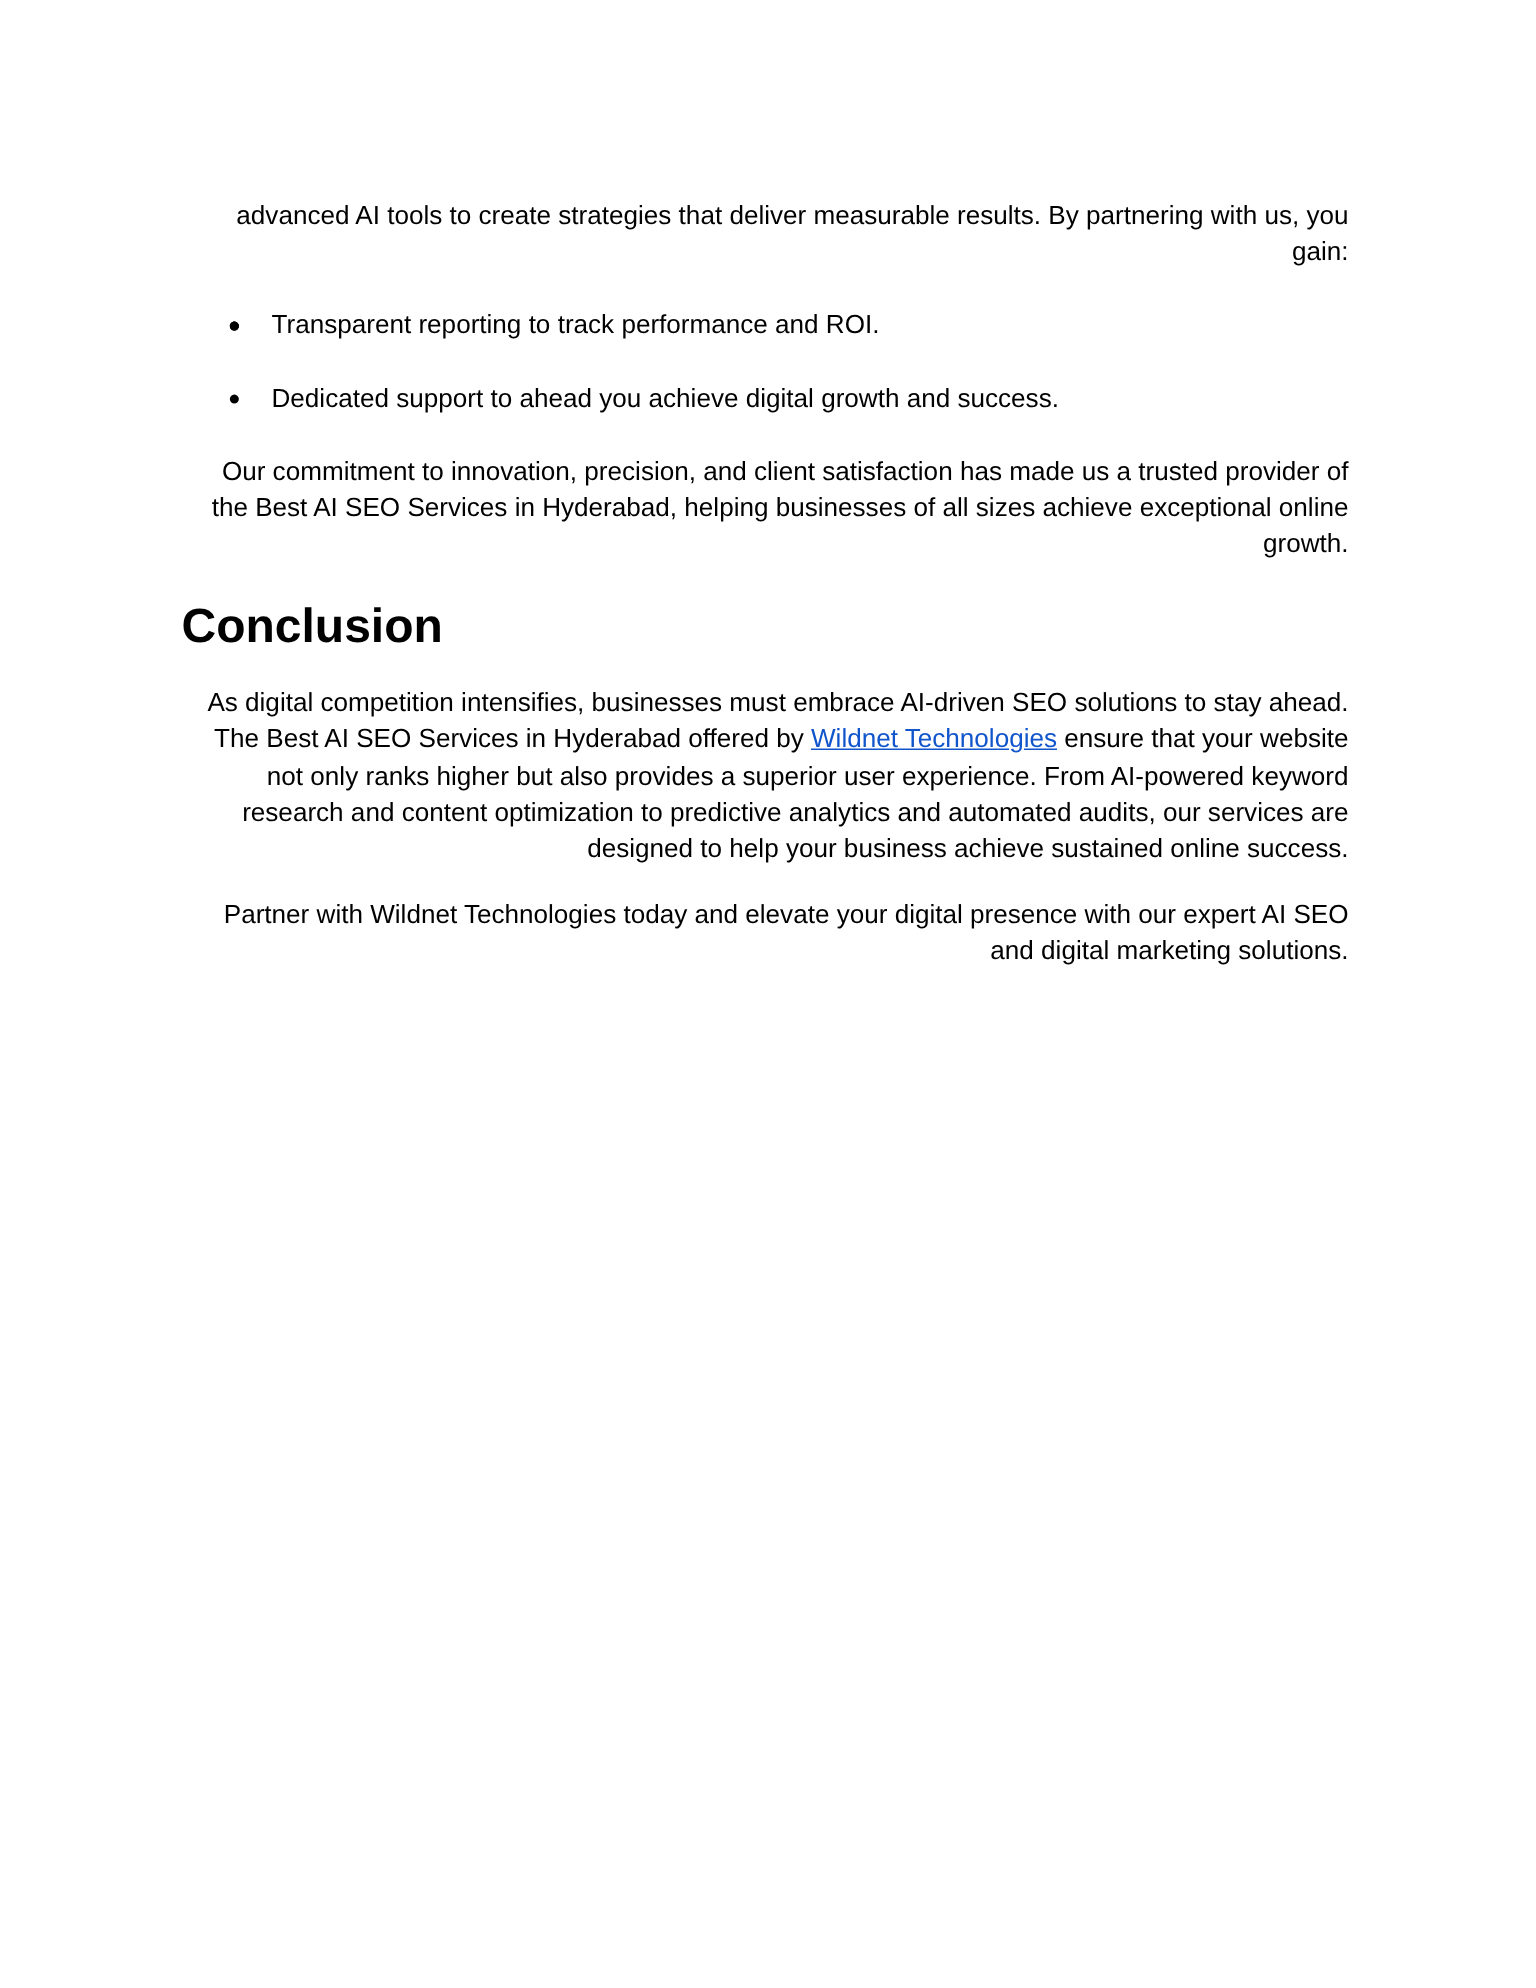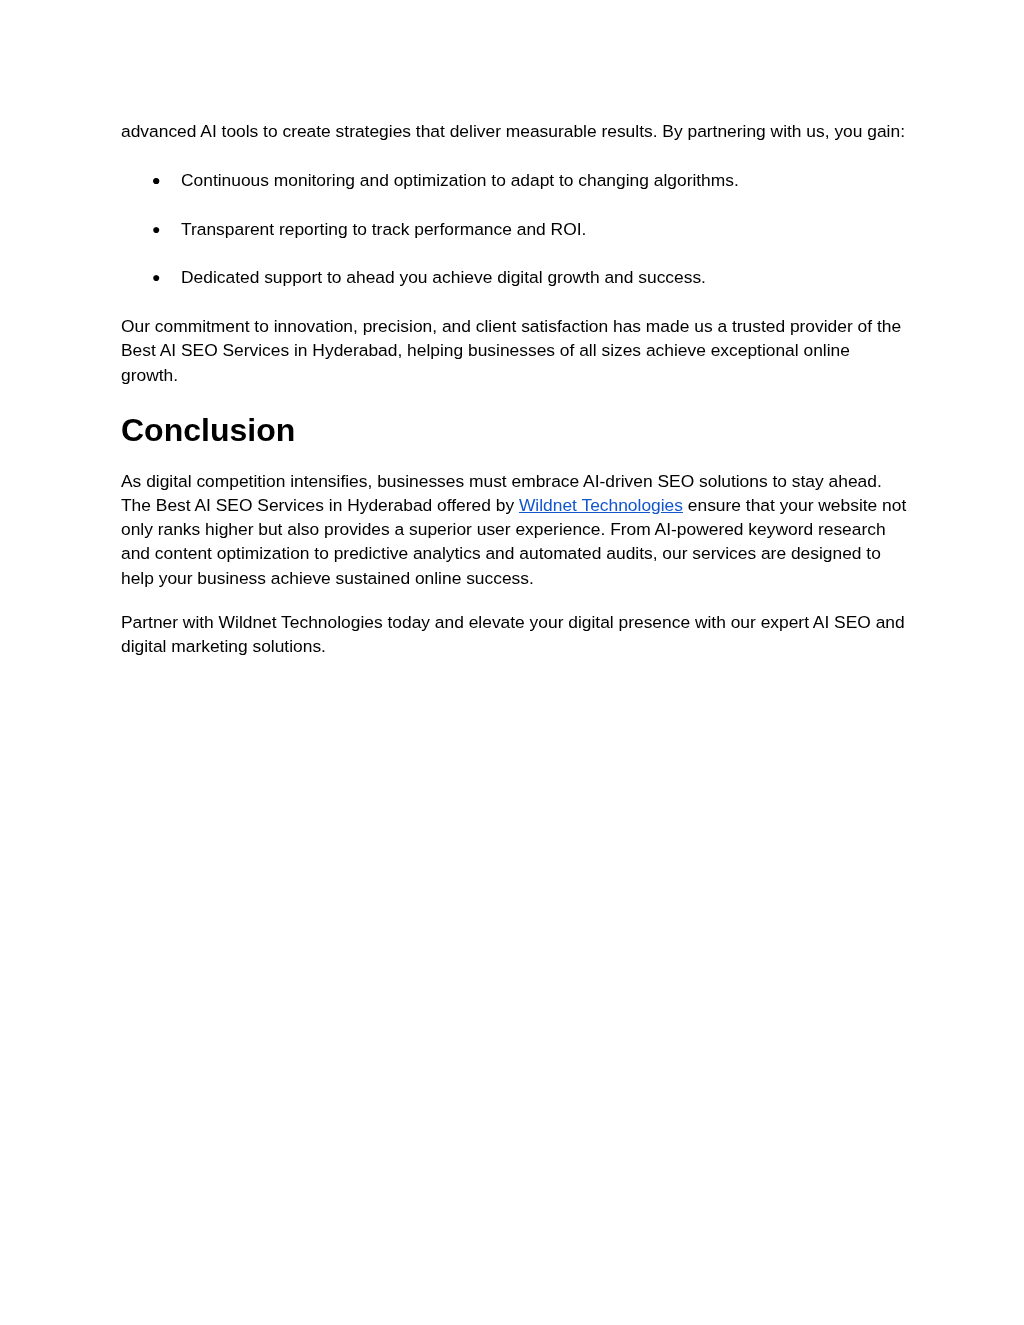--- a/index.html
+++ b/index.html
@@ -15,23 +15,24 @@
       font-family: "Liberation Sans", sans-serif;
       color: #000000;
     }
     .page {
       position: absolute;
       left: 121px;
       top: 119px;
       width: 790px;
     }
     p {
-      margin: 0;
+      margin: 12px;
       font-size: 17.4px;
       line-height: 24.2px;
+      text-align: right;
     }
     .p-intro { margin-bottom: 18px; }
     ul.bullets {
       list-style: none;
       margin: 0;
       padding: 0;
     }
     ul.bullets li {
       position: relative;
       padding-left: 60px;
@@ -66,21 +67,20 @@
 
 <div class="page">
   <p class="p-intro">advanced AI tools to create strategies that deliver measurable results. By partnering with us, you gain:</p>
 
   <ul class="bullets">
     <li>
       <span class="bullet">●</span>
     </li>
     <li>
       <span class="bullet">●</span>
-      <span>Continuous monitoring and optimization to adapt to changing algorithms.</span>
     </li>
     <li>
       <span class="bullet">●</span>
       <span>Transparent reporting to track performance and ROI.</span>
     </li>
     <li>
       <span class="bullet">●</span>
       <span>Dedicated support to ahead you achieve digital growth and success.</span>
     </li>
   </ul>

